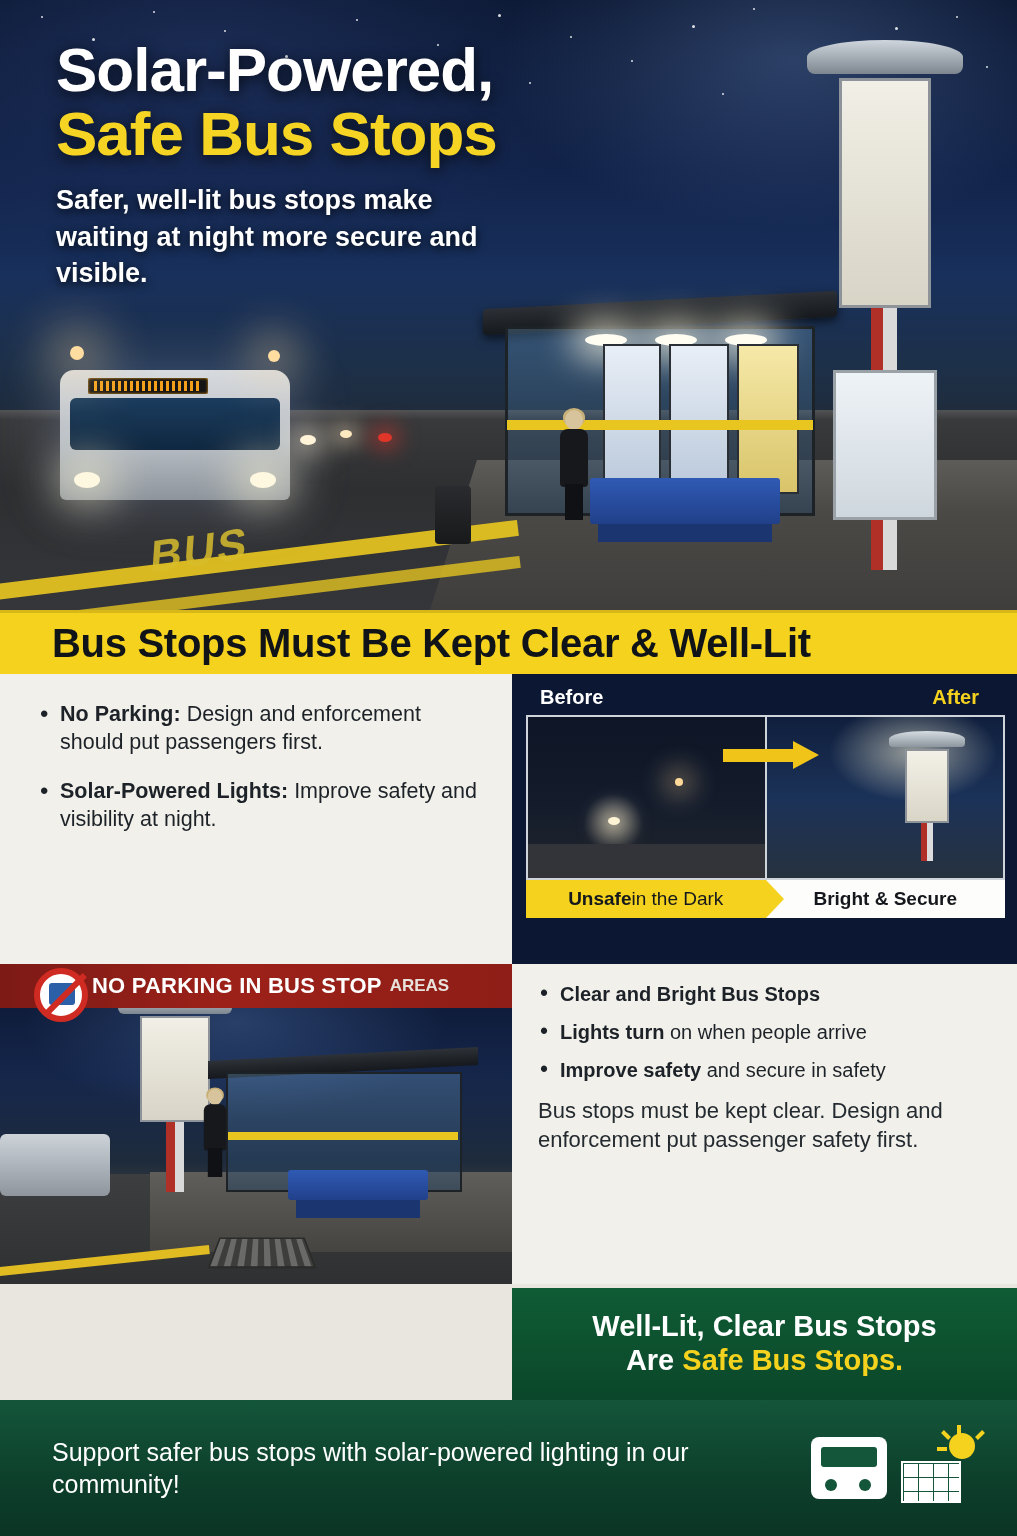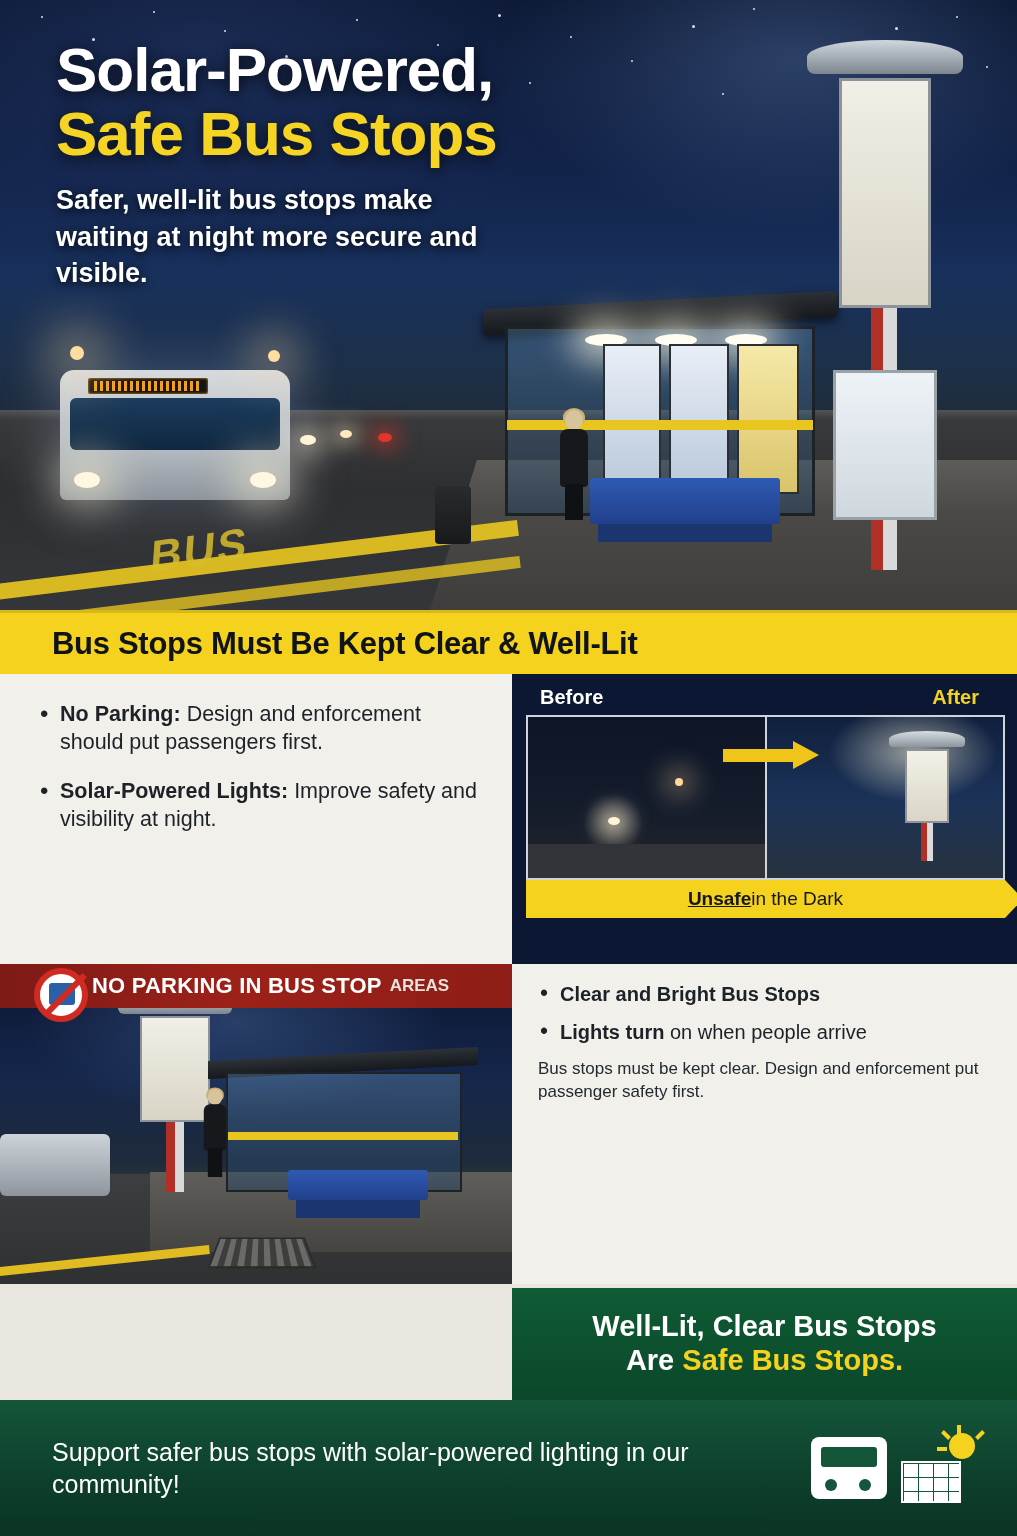--- a/index.html
+++ b/index.html
@@ -178,21 +178,21 @@
     font-size:27px; line-height:1.34; font-weight:700; color:#fff;
     text-shadow: 0 2px 10px rgba(0,0,0,.85); max-width:470px;
   }
 
   
   .yellowbar {
     width:100%; height:64px; background:#f5d21e;
     display:flex; align-items:center; padding-left:52px;
     border-top:3px solid #d7b818;
   }
-  .yellowbar h2 { font-size:31px; font-weight:800; color:#101418; letter-spacing:-.3px; }
+  .yellowbar h2 { font-size:40px; font-weight:800; color:#101418; letter-spacing:-.3px; }
 
   
   .mid { display:flex; width:100%; height:290px; background:#f2f0ea; }
   .bullets { width:512px; padding:26px 22px 0 40px; }
   .bullets li {
     list-style:none; position:relative; padding-left:20px; margin-bottom:20px;
     font-size:21.5px; line-height:1.32; color:#1c2228;
   }
   .bullets li:before {
     content:"•"; position:absolute; left:0; top:-2px; font-size:24px; color:#1c2228;
@@ -226,21 +226,21 @@
   .arrow .head{position:absolute;left:70px;top:-2px;width:0;height:0;border-top:14px solid transparent;border-bottom:14px solid transparent;border-left:26px solid #f0c419;}
   .ba-caps { display:flex; height:38px; }
   .cap-left {
     flex:1; background:#f5d21e; display:flex; align-items:center; justify-content:center;
     font-size:19px; color:#14181d; position:relative;
   }
   .cap-left:after{
     content:""; position:absolute; right:-18px; top:0; width:0;height:0;
     border-top:19px solid transparent;border-bottom:19px solid transparent;border-left:18px solid #f5d21e; z-index:3;
   }
-  .cap-left b{font-weight:800;text-decoration:underline;}
+  .cap-left b{font-weight:800;}
   .cap-right {
     flex:1; background:#fdfdfb; display:flex; align-items:center; justify-content:center;
     font-size:19px; font-weight:800; color:#14181d;
   }
   .mini-totem{position:absolute; right:46px; top:14px; width:60px; height:130px;}
   .mini-totem .mcap{position:absolute;left:-8px;top:0;width:76px;height:16px;border-radius:50% 50% 4px 4px;background:linear-gradient(180deg,#d6dde3,#8c959d);}
   .mini-totem .mboard{position:absolute;left:8px;top:18px;width:44px;height:74px;background:linear-gradient(180deg,#f3f1e7,#d9d5c7);border:2px solid #8d9399;}
   .mini-totem .mpole{position:absolute;left:24px;top:92px;width:12px;bottom:0;background:linear-gradient(90deg,#b03027 0 50%,#dcdcdc 50% 100%);}
 
   
@@ -284,21 +284,21 @@
   .p2-yellow{position:absolute;left:-20px;bottom:18px;width:230px;height:9px;background:#e0bb22;transform:rotate(-6deg);}
 
   .rightcol { width:505px; background:#f2f0ea; padding:18px 24px 0 26px; }
   .rightcol ul { list-style:none; }
   .rightcol li {
     position:relative; padding-left:22px; margin-bottom:13px;
     font-size:20px; line-height:1.25; color:#1c2228;
   }
   .rightcol li:before{content:"•";position:absolute;left:2px;top:-3px;font-size:23px;color:#1c2228;}
   .rightcol li b{font-weight:800;}
-  .para { font-size:17px; line-height:1.34; color:#232a30; margin-top:10px; }
+  .para { font-size:22px; line-height:1.34; color:#232a30; margin-top:10px; }
 
   
   .greencta {
     position:absolute; left:512px; right:0; top:1288px; height:112px;
     background: linear-gradient(180deg,#0f5c35 0%, #0b472a 100%);
     display:flex; flex-direction:column; align-items:center; justify-content:center;
   }
   .greencta .g1{font-size:29px;font-weight:800;color:#fff;line-height:1.16;}
   .greencta .g2{font-size:29px;font-weight:800;color:#fff;line-height:1.16;}
   .greencta .g2 em{font-style:normal;color:#f5d21e;}
@@ -439,20 +439,21 @@
         <div class="arrow">
           <div class="shaft"></div>
             <div class="head"></div>
         </div>
       </div>
       <div class="ba-caps">
         <div class="cap-left">
           <b>Unsafe</b>
             <span> in the Dark</span>
         </div>
+        <div class="cap-right">Bright &amp; Secure</div>
       </div>
     </div>
   </div>
 
   <div class="lower">
     <div class="photo2">
       <div class="p2-road"></div>
       <div class="p2-kerb"></div>
       <div class="p2-yellow"></div>
       <div class="p2-bus"></div>
@@ -482,20 +483,21 @@
       <div class="nosign">
         <div class="busicon"></div>
         <div class="slash"></div>
       </div>
     </div>
 
     <div class="rightcol">
       <ul>
         <li><b>Clear and Bright Bus Stops</b><span></span></li>
         <li><b>Lights turn</b><span> on when people arrive</span></li>
+        <li><b>Improve safety</b><span> and secure in safety</span></li>
       </ul>
       <p class="para">Bus stops must be kept clear. Design and enforcement put passenger safety first.</p>
     </div>
   </div>
 
   <div class="greencta">
     <div class="g1">Well-Lit, Clear Bus Stops</div>
     <div class="g2"><span>Are </span><em>Safe Bus Stops.</em></div>
   </div>
 

